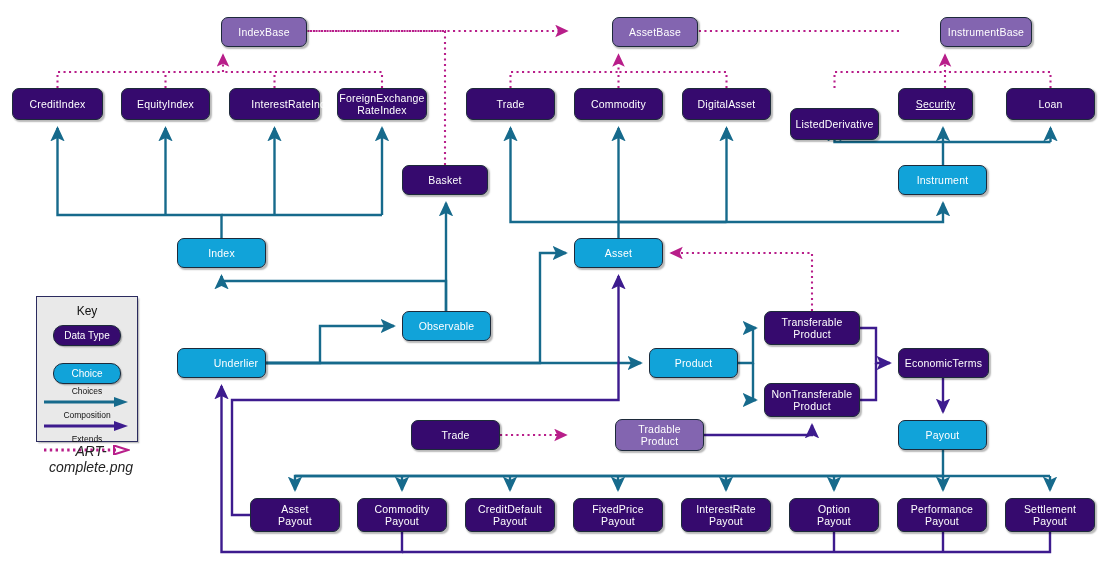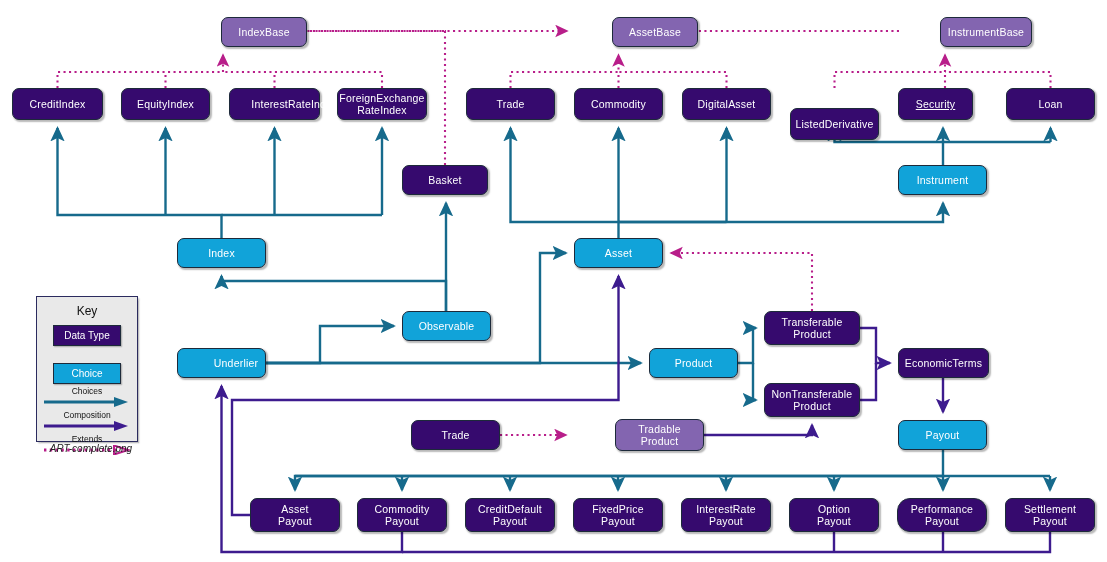--- a/index.html
+++ b/index.html
@@ -11,28 +11,28 @@
         color:#ffffff;font-size:10.5px;line-height:12px;letter-spacing:.2px;
         box-shadow:1.5px 1.5px 1.5px rgba(0,0,0,.28);}
   .node span{display:block;padding:0 3px;}
   .t-datatype{background:#360a6e;}
   .t-choice{background:#11a3d9;}
   .t-base{background:#8365b0;margin-left:41px;}
   
   #legend{position:absolute;left:36px;top:296px;width:100px;height:144px;background:#e9e9e9;
           border:1.6px solid #2b2b5e;box-shadow:1.5px 1.5px 1.5px rgba(0,0,0,.25);}
   #legend .ltitle{text-align:center;font-size:12px;color:#111;margin-top:7px;}
-  #legend .sw{margin:7px auto 0;width:66px;height:19px;border-radius:0;border:1.4px solid #1d2a3a;
+  #legend .sw{margin:7px auto 0;width:66px;height:19px;border-radius:10px;border:1.4px solid #1d2a3a;
        display:flex;align-items:center;justify-content:center;color:#fff;font-size:10px;
        box-shadow:1.2px 1.2px 1.2px rgba(0,0,0,.28);}
   #legend .lrow{position:relative;height:22px;margin-top:2px;}
   #legend .lrow .lbl{position:absolute;left:0;right:0;top:0;text-align:center;font-size:8.5px;color:#111;}
   #legend .lrow svg{position:absolute;left:7px;top:11px;}
   #legcap{position:absolute;left:36px;top:443px;width:110px;text-align:center;
-          font-size:10px;font-style:italic;color:#222;}
+          font-size:14px;font-style:italic;color:#222;}
 </style>
 </head>
 <body>
 
 <div id="canvas">
 
   <svg id="wires" viewBox="0 0 1107 562">
     <defs>
       <marker id="ar-c" markerWidth="7" markerHeight="7" refX="5.6" refY="3" orient="auto">
         <path d="M0,0 L6.4,3 L0,6 L1.4,3 Z" fill="#166a8c"></path>
@@ -253,20 +253,20 @@
       </div>
       <div class="node t-datatype" style="left: 573px; top: 498px; width: 90px; height: 34px;">
         <span>FixedPrice<br>Payout</span>
       </div>
       <div class="node t-datatype" style="left: 681px; top: 498px; width: 90px; height: 34px;">
         <span>InterestRate<br>Payout</span>
       </div>
       <div class="node t-datatype" style="left: 789px; top: 498px; width: 90px; height: 34px;">
         <span>Option<br>Payout</span>
       </div>
-      <div class="node t-datatype" style="left: 897px; top: 498px; width: 90px; height: 34px; border-radius: 13px;">
+      <div class="node t-datatype" style="left: 897px; top: 498px; width: 90px; height: 34px;">
         <span>Performance<br>Payout</span>
       </div>
       <div class="node t-datatype" style="left: 1005px; top: 498px; width: 90px; height: 34px;">
         <span>Settlement<br>Payout</span>
       </div>
     </div>
 </div>
 
 </body></html>

